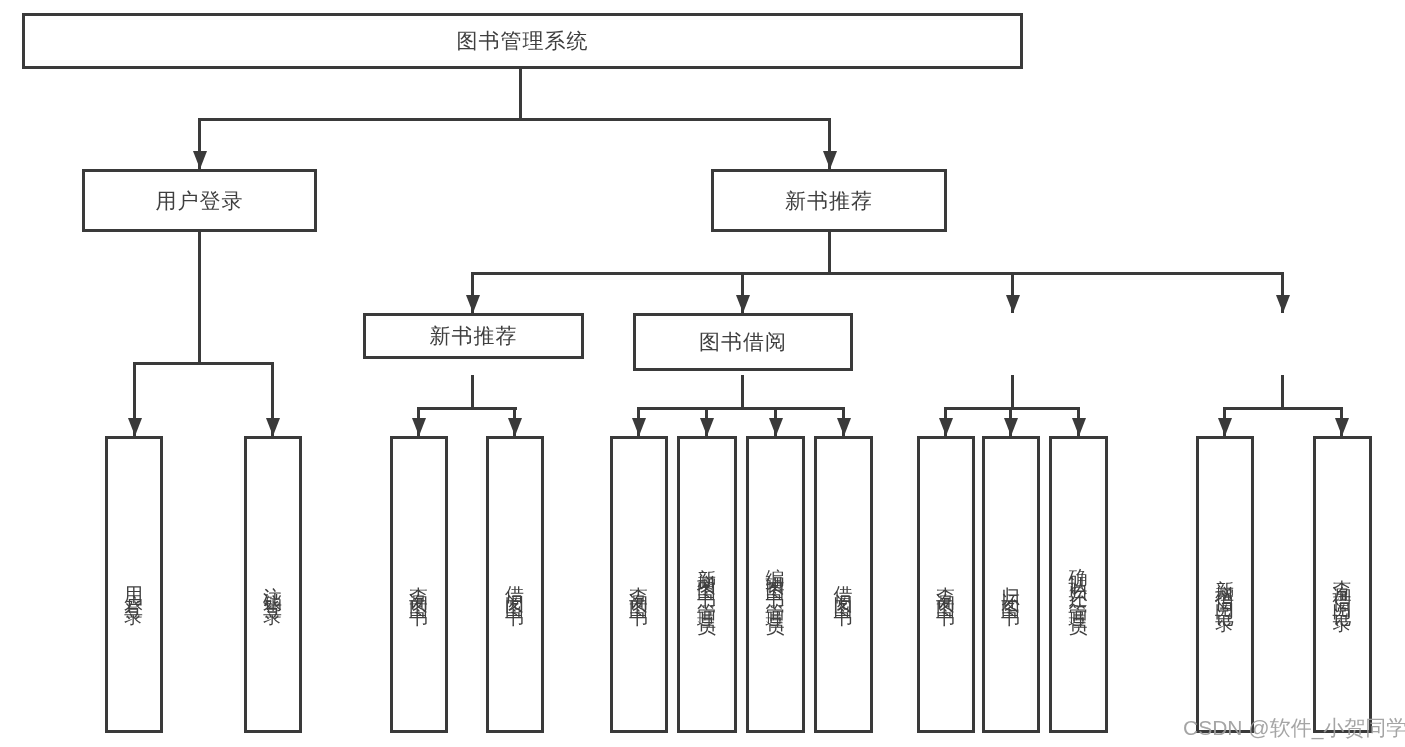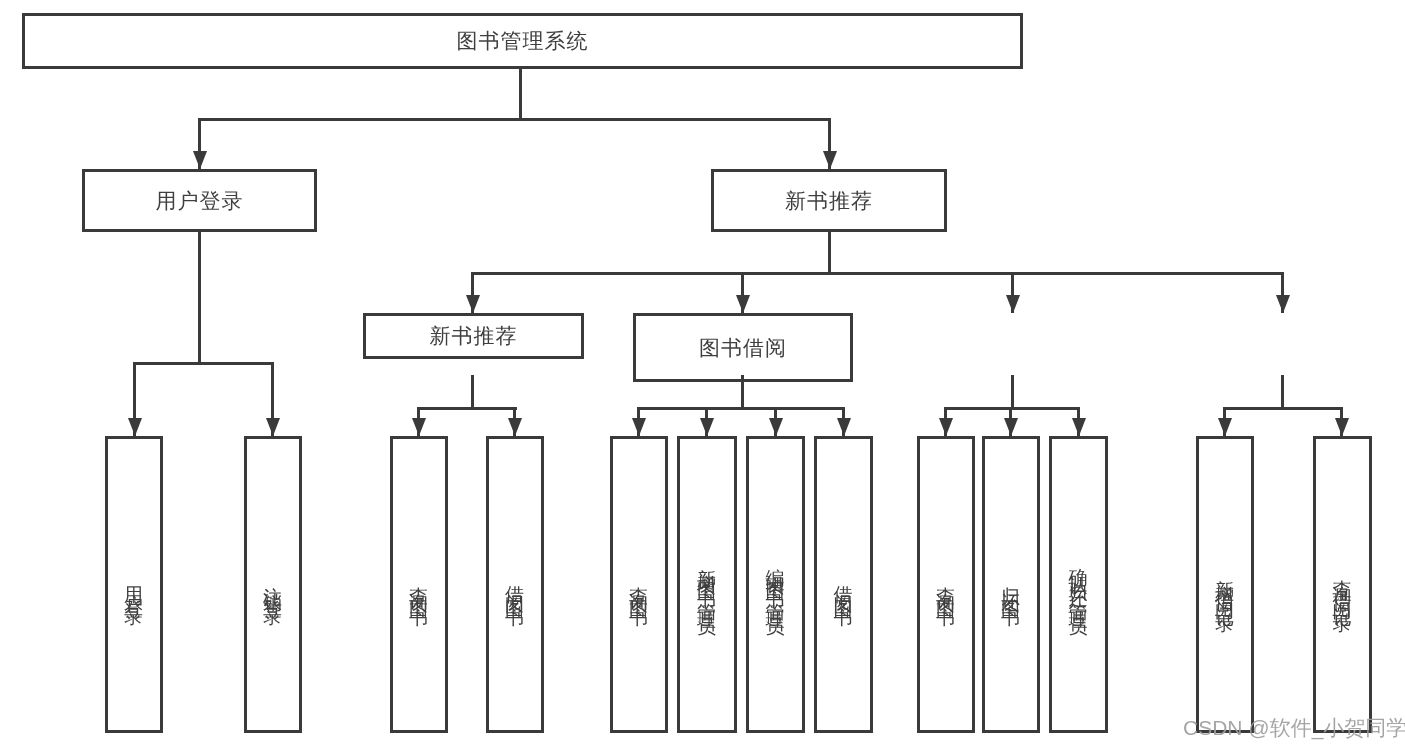--- a/index.html
+++ b/index.html
@@ -81,21 +81,21 @@
 <div class="canvas">
 
   <div class="node h-node" style="left:22px;top:13px;width:1001px;height:56px;">图书管理系统</div>
 
   <div class="node h-node" style="left:82px;top:169px;width:235px;height:63px;">用户登录</div>
 
   <div class="node h-node" style="left:711px;top:169px;width:236px;height:63px;">新书推荐</div>
 
   <div class="node h-node" style="left:363px;top:313px;width:221px;height:46px;">新书推荐</div>
 
-  <div class="node h-node" style="left:633px;top:313px;width:220px;height:69px;">图书借阅</div>
+  <div class="node h-node" style="left:633px;top:313px;width:220px;height:58px;">图书借阅</div>
 
 
 
   <div class="node v-node" style="left:105px;top:436px;width:58px;height:297px;">用户登录</div>
 
   <div class="node v-node" style="left:244px;top:436px;width:58px;height:297px;">注销登录</div>
 
   <div class="node v-node" style="left:390px;top:436px;width:58px;height:297px;">查询图书</div>
 
   <div class="node v-node" style="left:486px;top:436px;width:58px;height:297px;">借阅图书</div>

